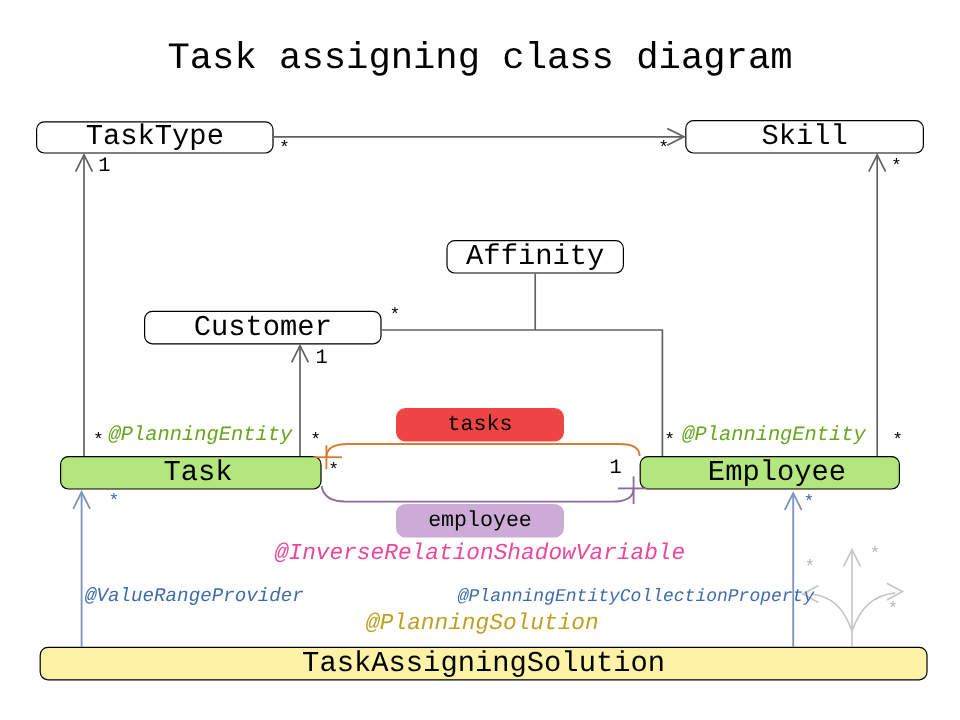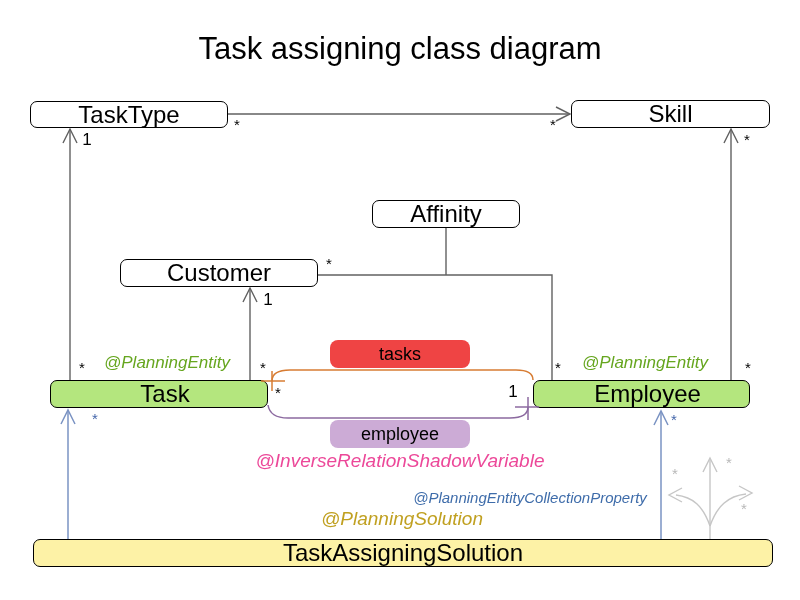--- a/index.html
+++ b/index.html
@@ -1,18 +1,18 @@
 <!DOCTYPE html>
 <html><head>
 <meta charset="utf-8">
 <style>
   html,body { margin:0; padding:0; background:#fff; }
   .canvas {
     position:relative; width:800px; height:600px; background:#ffffff;
-    font-family:Liberation Sans, sans-serif; overflow:hidden;
+    font-family:Liberation Mono, monospace; overflow:hidden;
   }
   .diagram-title {
     position:absolute; left:400px; top:49px; transform:translate(-50%,-50%);
     font-size:31px; color:#000; white-space:nowrap;
   }
   .uml-box {
     position:absolute; box-sizing:border-box;
     border:1.5px solid #000; border-radius:7px; background:#fff;
     display:flex; align-items:center; justify-content:center;
     font-size:24px; color:#000; white-space:nowrap;
@@ -121,20 +121,21 @@
       <path d="M 710 526 C 703 506 693 497 676 495"></path>
       <polyline points="682,488 669,495 682,502"></polyline>
       <path d="M 710 526 C 717 506 728 496 746 494"></path>
       <polyline points="739,486 752,493 739,500"></polyline>
     </g>
   </svg>
 
   <span class="annot annot-green" style="left:167px; top:363px;">@PlanningEntity</span>
   <span class="annot annot-green" style="left:645px; top:363px;">@PlanningEntity</span>
   <span class="annot annot-purple" style="left:400px; top:461px;">@InverseRelationShadowVariable</span>
+  <span class="annot annot-blue-lg" style="left:162px; top:497px;">@ValueRangeProvider</span>
   <span class="annot annot-blue" style="left:530px; top:497px;">@PlanningEntityCollectionProperty</span>
   <span class="annot annot-gold" style="left:402px; top:519px;">@PlanningSolution</span>
 
   <span class="mult" style="left:237px; top:124px;">*</span>
   <span class="mult" style="left:553px; top:124px;">*</span>
   <span class="mult mult-one" style="left:87px; top:139px;">1</span>
   <span class="mult" style="left:747px; top:139px;">*</span>
   <span class="mult" style="left:329px; top:263px;">*</span>
   <span class="mult mult-one" style="left:268px; top:299px;">1</span>
   <span class="mult" style="left:82px; top:367px;">*</span>

